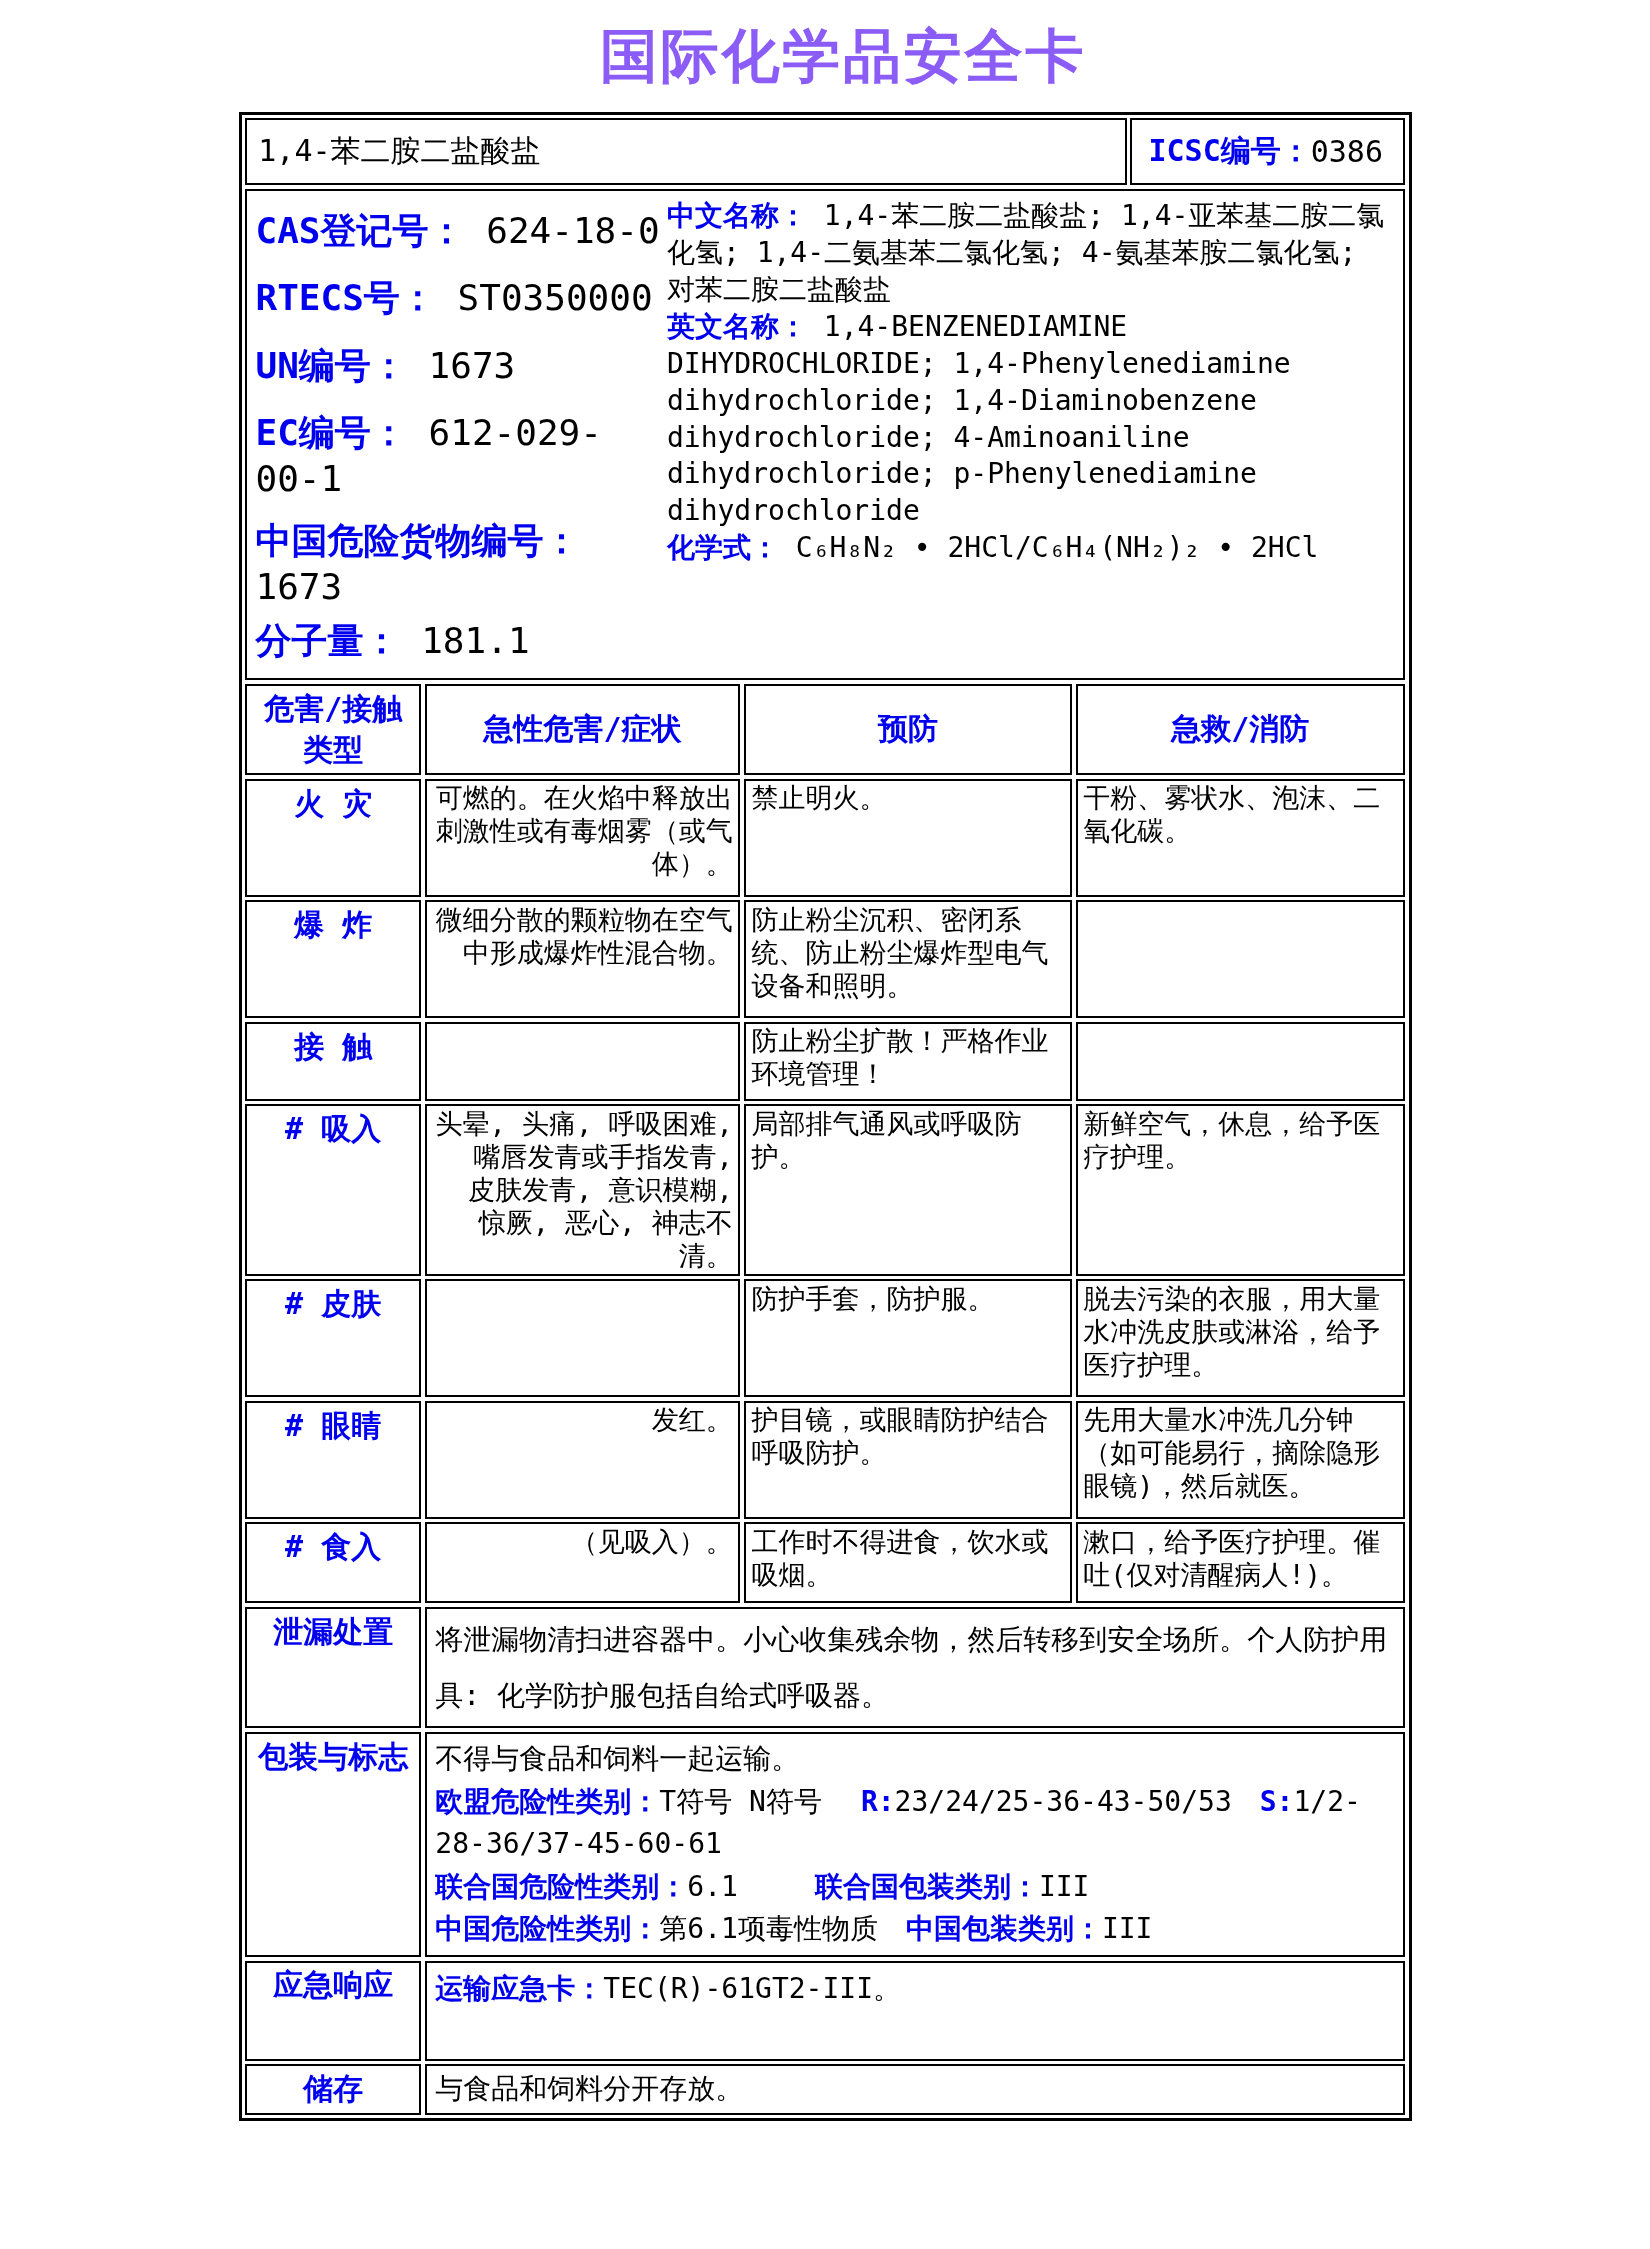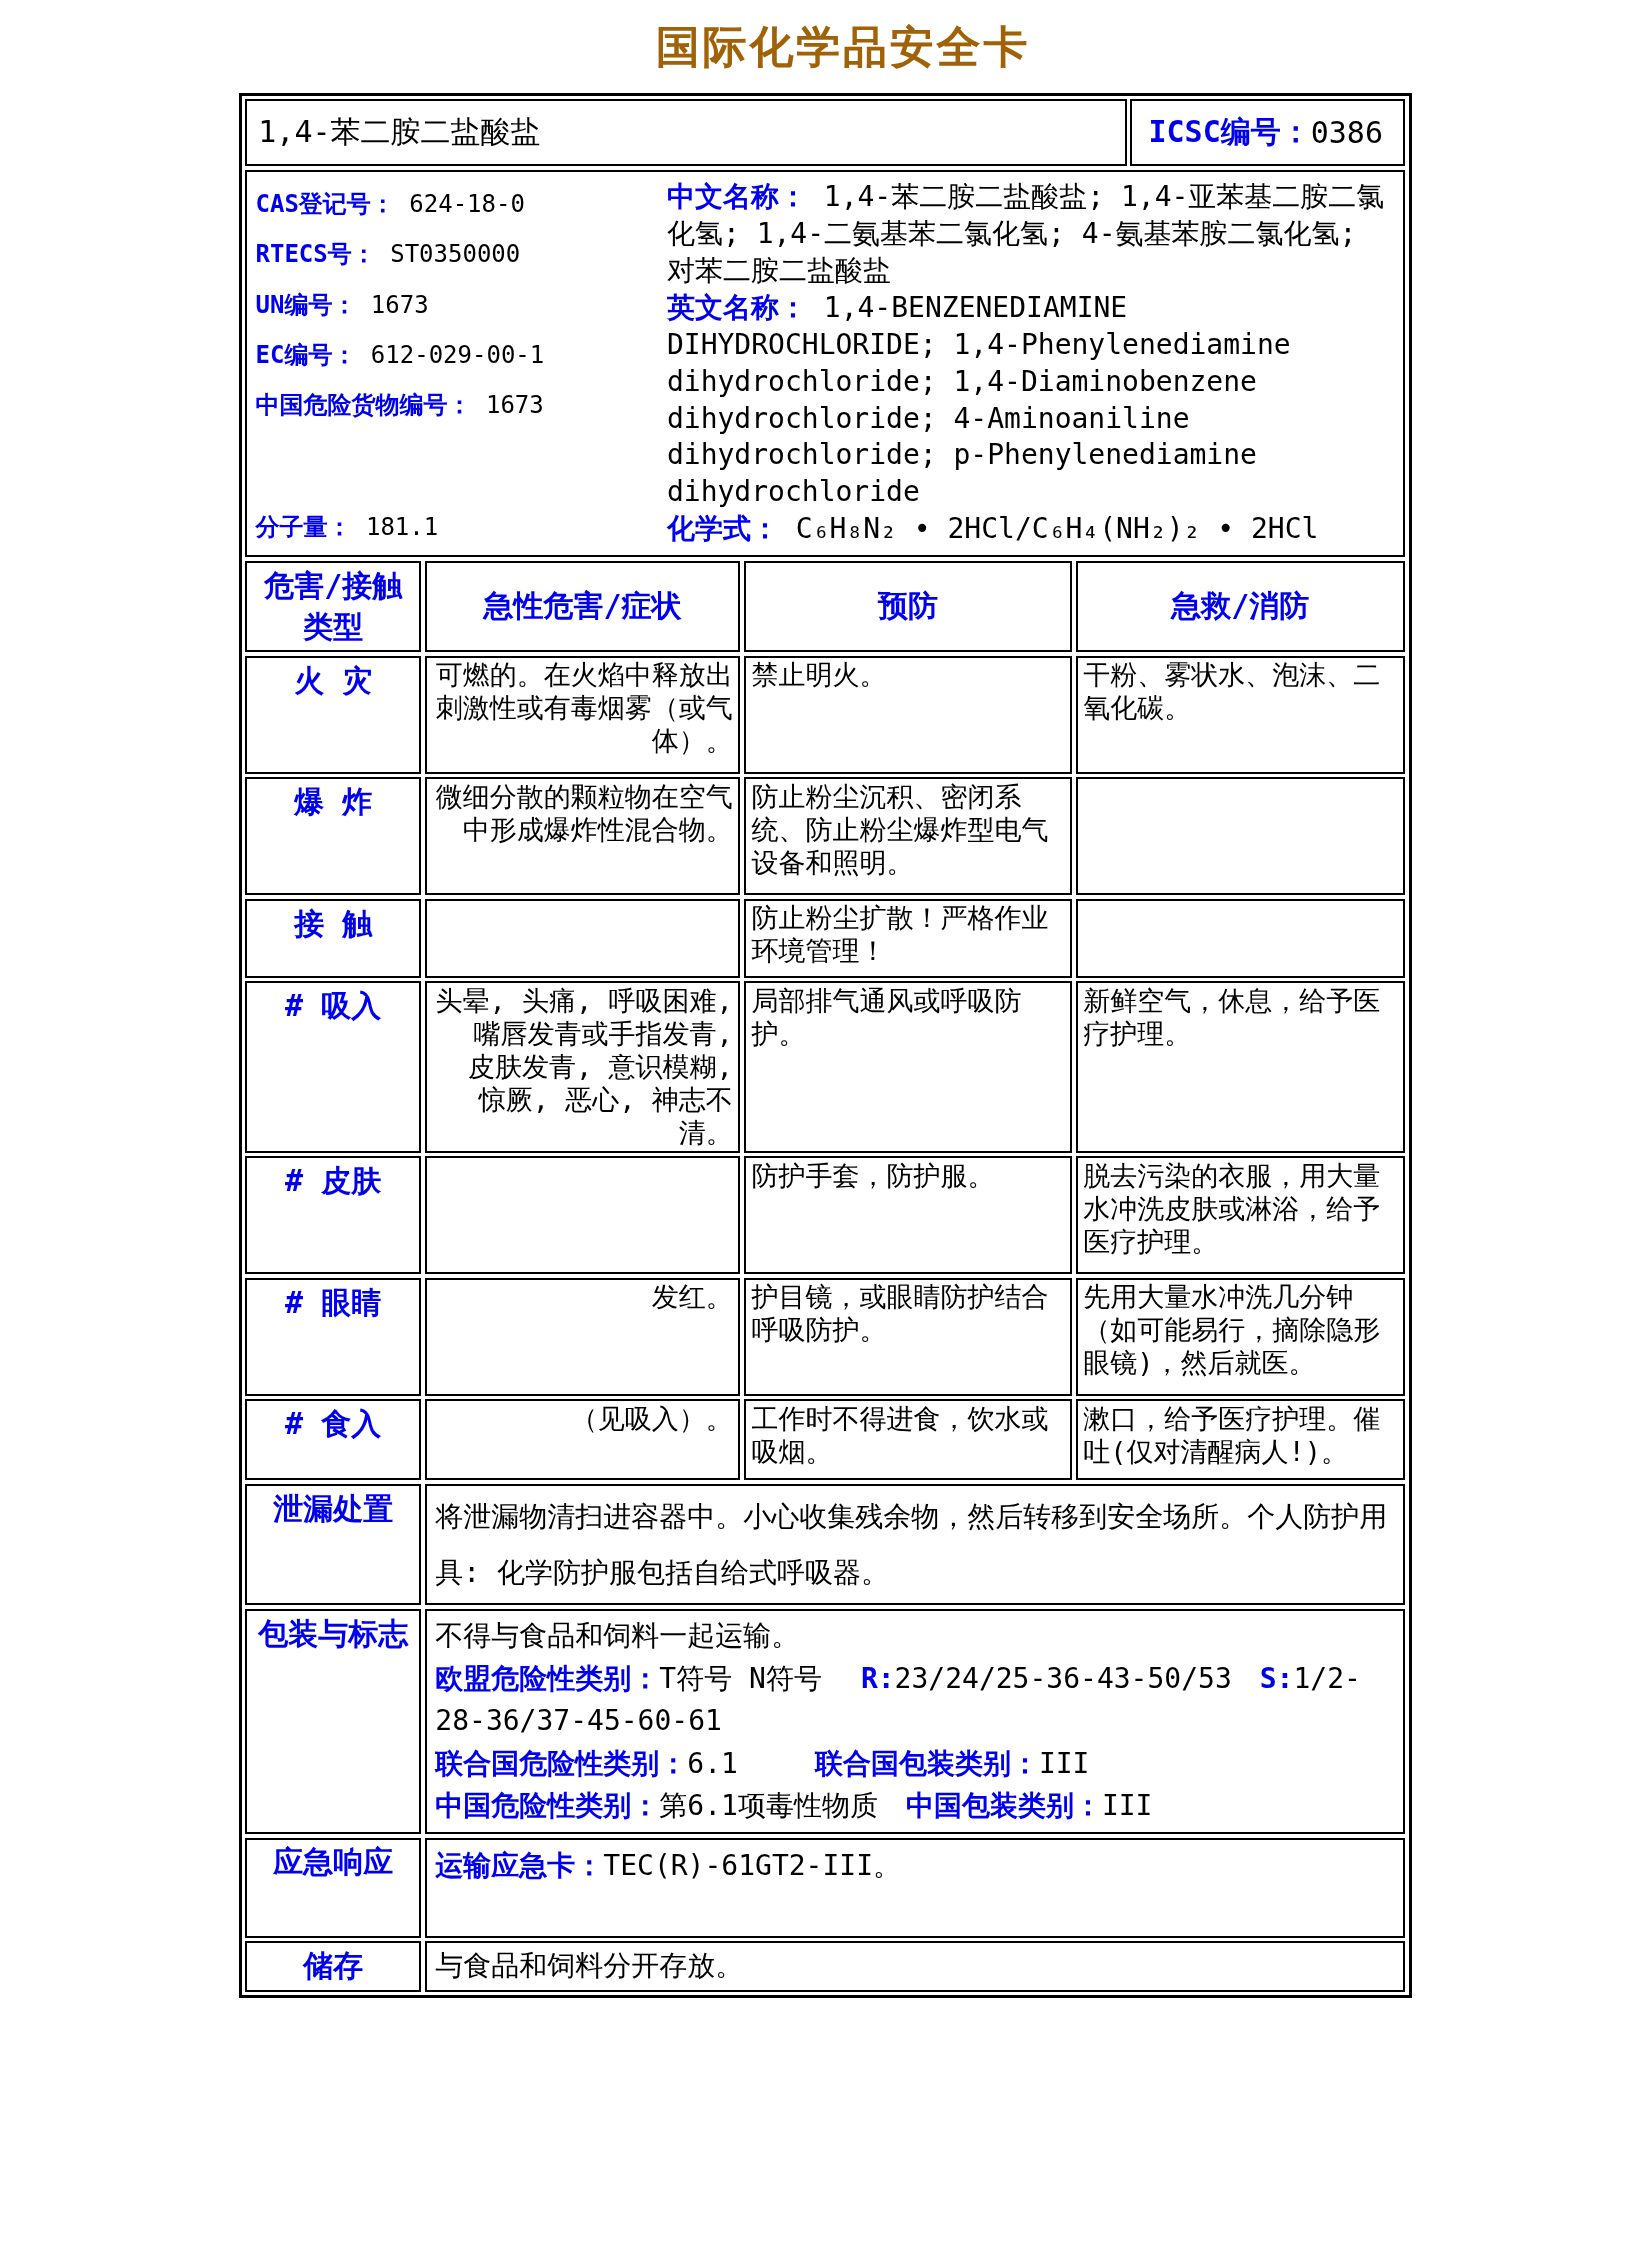--- a/index.html
+++ b/index.html
@@ -2,22 +2,22 @@
 <html style="font-size:11.3px"><head>
 <meta charset="utf-8">
 <style>
   html,body { margin:0; padding:0; background:#ffffff; }
   body {
     width:1650px; min-height:2250px;
     font-family:"DejaVu Sans Mono","DejaVu Sans","Liberation Sans",sans-serif;
     color:#000;
   }
   .title {
-    text-align:center; color:#a16207; font-weight:bold;
-    font-size:44px; letter-spacing:2.8px; margin:18.3px 0 15.5px 0;padding-left:36px;
+    text-align:center; color:#8b5cf6; font-weight:bold;
+    font-size:58px; letter-spacing:2.8px; margin:18.3px 0 15.5px 0;padding-left:36px;
   }
   .card {
     width:1173px; margin:0 auto; border:3.5px solid #000;
     padding:3.5px; box-sizing:border-box; background:#fff;
   }
   .row { display:flex; gap:3.5px; margin-top:3.5px; align-items:stretch; }
   .row:first-child { margin-top:0; }
   .cell { border:2.1px solid #000; box-sizing:border-box; background:#fff; }
   .blue { color:#0000ee; font-weight:bold; }
 
@@ -40,21 +40,21 @@
   .content { font-size:27px; line-height:1.22; padding:1.4px 5.6px; }
 
   
   .h-head { min-height:67px; }
   .c-name { flex:0 0 76%; display:flex; align-items:center; font-size:30px; padding:2.8px 5.6px 2.8px 11.3px; }
   .c-icsc { flex:1; display:flex; align-items:center; justify-content:flex-end; font-size:30px; padding:2.8px 20px 2.8px 5.6px; }
 
   
   .h-id { min-height:356px; }
   .c-id { flex:1; display:flex; padding:7px 8.5px; }
-  .id-left { flex:0 0 36%; display:flex; flex-direction:column; font-size:24px; }
+  .id-left { flex:0 0 36%; display:flex; flex-direction:column; font-size:36px; }
   .id-line { margin:9.2px 0; }
   .id-mw { margin-top:auto; margin-bottom:5.6px; }
   .id-right { flex:1; font-size:28px; line-height:1.32; padding-left:1.4px; }
   .id-right p { margin:0; }
 
   
   .h-thead   { min-height:86px; }
   .h-fire    { min-height:118px; }
   .h-expl    { min-height:118px; }
   .h-contact { min-height:79px; }

